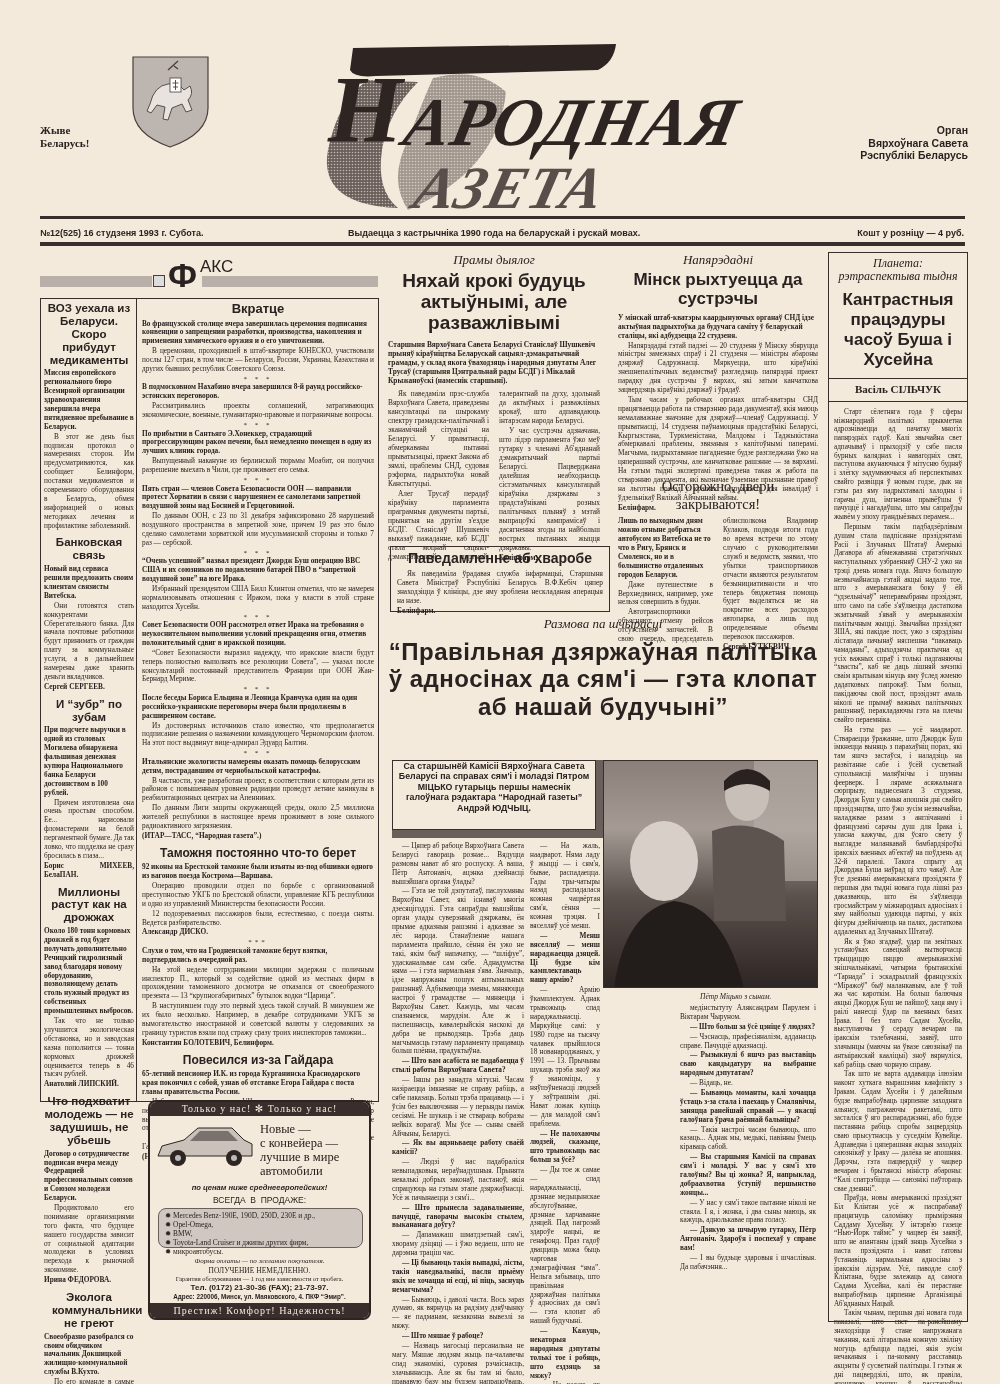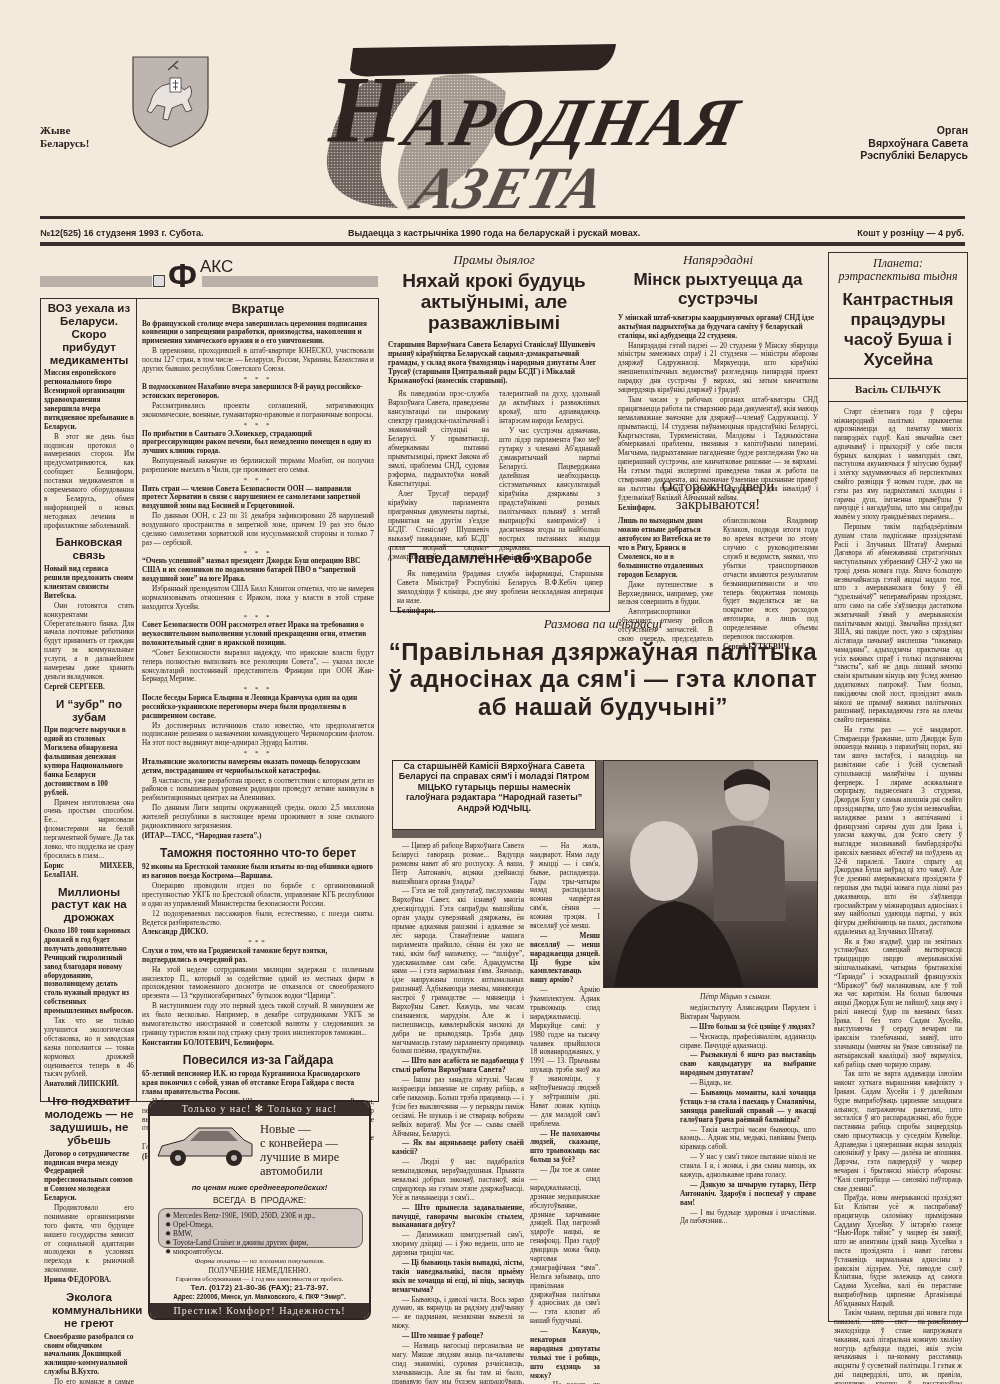--- a/index.html
+++ b/index.html
@@ -284,20 +284,21 @@
 </div>
 <div class="abs" style="left:680px;top:1004px;width:136px;font-size:7.3px">
   <div id="ic3">
       <p>медінстытуту Аляксандрам Парулем і Віктарам Чыруном.</p>
       <p class="q">— Што больш за ўсё цэніце ў людзях?</p>
       <p>— Чэснасць, прафесіяналізм, адданасць справе. Пачуццё адказнасці.</p>
       <p class="q">— Рызыкнулі б яшчэ раз выставіць сваю кандыдатуру на выбранне народным дэпутатам?</p>
       <p>— Відаць, не.</p>
       <p class="q">— Бываюць моманты, калі хочацца ўстаць з-за стала і паехаць у Смалявічы, заняцца ранейшай справай — у якасці галоўнага ўрача раённай бальніцы?</p>
       <p>— Такія настроі часам бываюць, што казаць... Аднак мы, медыкі, павінны ўмець кіраваць сабой.</p>
+      <p class="q">— Вы старшыня Камісіі па справах сям'і і моладзі. У вас у сям'і хто галоўны? Вы ці жонка? Я, напрыклад, добраахвотна ўступіў першынство жонцы...</p>
       <p>— У нас у сям'і такое пытанне ніколі не стаяла. І я, і жонка, і два сыны маюць, як кажуць, аднолькавае права голасу.</p>
       <p class="q">— Дзякую за шчырую гутарку, Пётр Антонавіч. Здароўя і поспехаў у справе вам!</p>
       <p>— І вы будзьце здаровыя і шчаслівыя. Да пабачэння...</p>
     </div>
 </div>
 
 <div class="box" style="left:828px;top:252px;width:140px;height:1070px;padding:4px 5px;font-size:7.2px">
   <div class="rubric" style="font-size:12px;line-height:1.05">Планета: рэтраспектыва тыдня</div>
   <div class="hd" style="font-size:17px;margin:8px 0 8px;line-height:1.18">Кантрастныя працэдуры часоў Буша і Хусейна</div>
   <div style="border-top:1px solid #3a2e2c;margin:6px -5px 0"></div>

